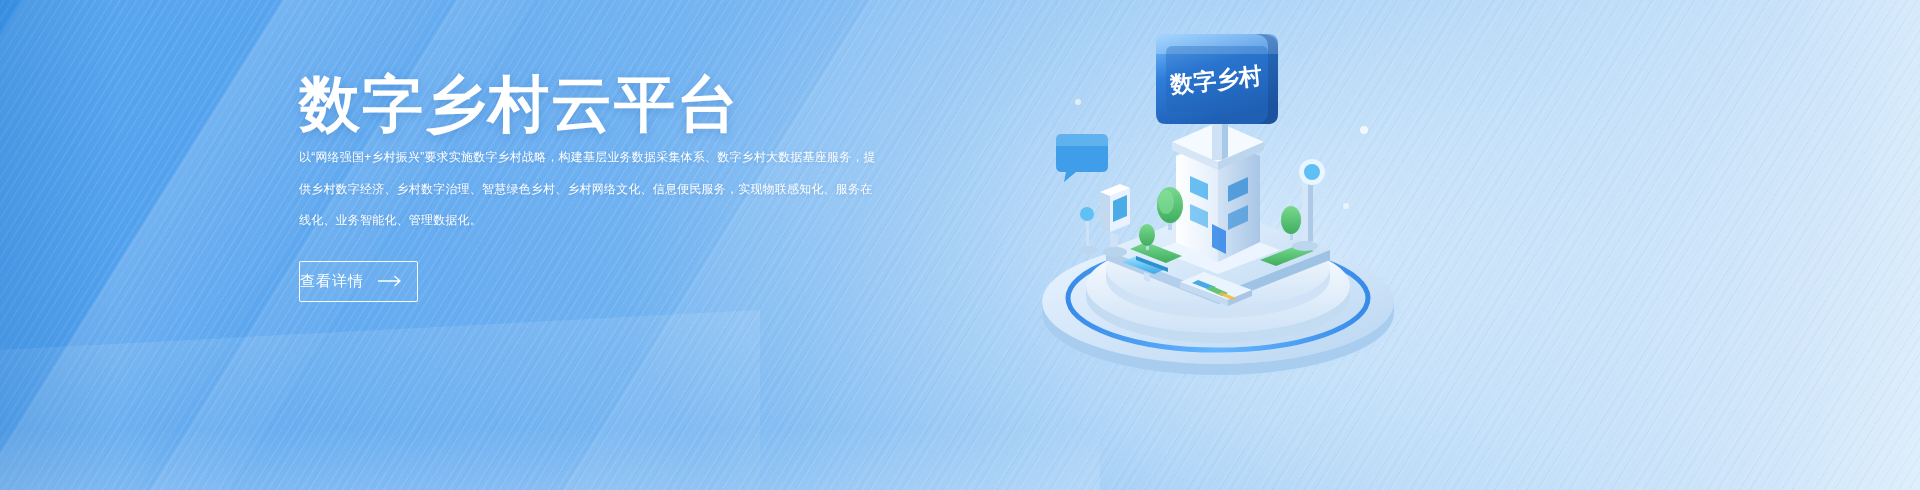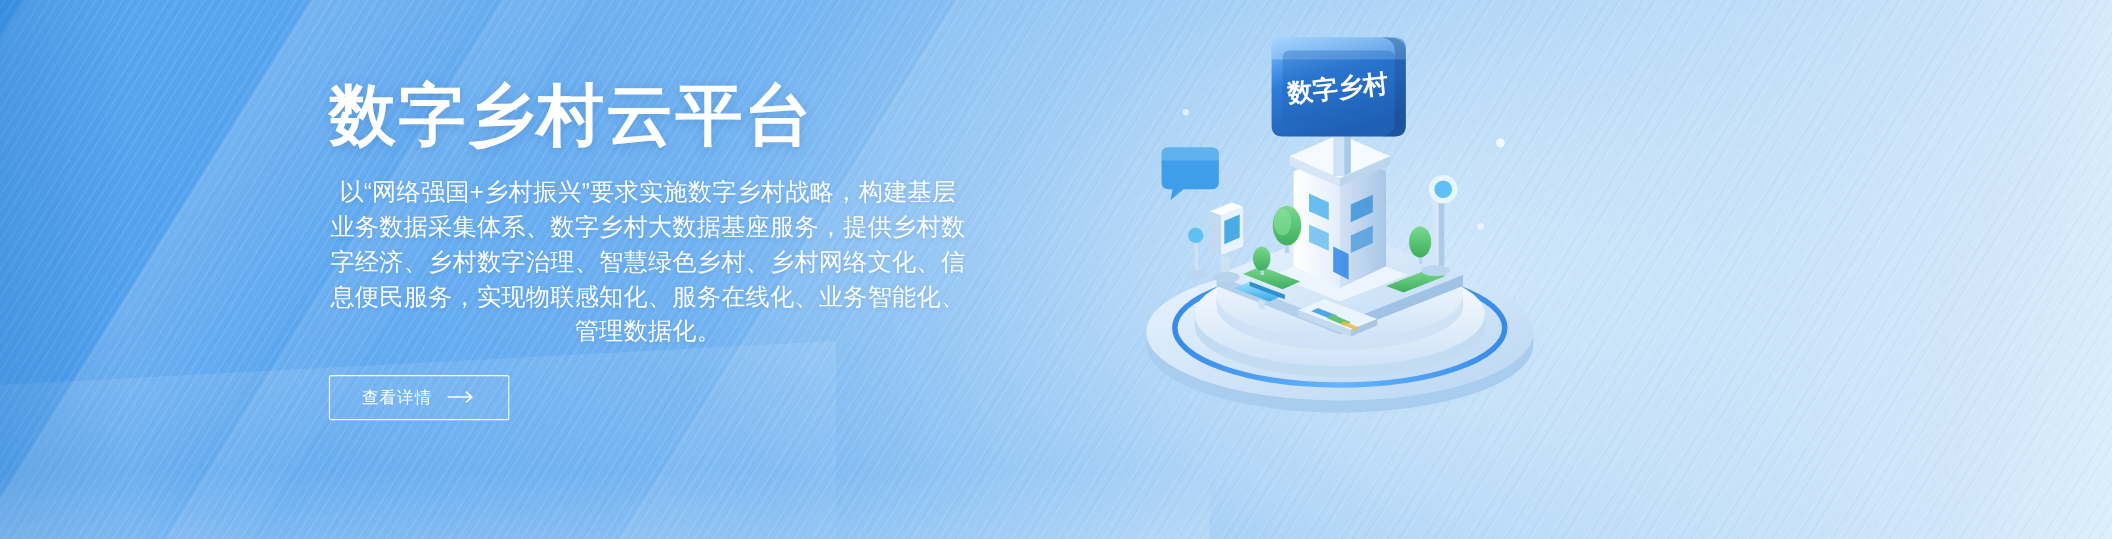--- a/index.html
+++ b/index.html
@@ -84,36 +84,34 @@
   .title {
     font-size:61px;
     font-weight:700;
     color:#ffffff;
     letter-spacing:2px;
     line-height:1.25;
     text-shadow:0 2px 10px rgba(20,80,160,0.25);
     white-space:nowrap;
   }
   .desc {
-    margin-top:17px;
-    font-size:22px;
+    font-size:12px;
     line-height:31.5px;
     color:#ffffff;
     letter-spacing:0.2px;
     width:580px;
     text-shadow:0 1px 4px rgba(20,80,160,0.18);
-    text-align:center;
   }
   .btn {
     margin-top:24px;
     display:inline-flex;
     align-items:center;
-    justify-content:center;
+    justify-content:flex-start;
     gap:14px;
-    width:164px; height:41px;
+    width:119px; height:41px;
     border:1px solid rgba(255,255,255,0.95);
     border-radius:2px;
     color:#ffffff;
     font-size:15px;
     letter-spacing:1px;
     background:rgba(255,255,255,0.04);
     cursor:pointer;
     user-select:none;
   }
   .btn .arw { display:inline-block; line-height:1; }

